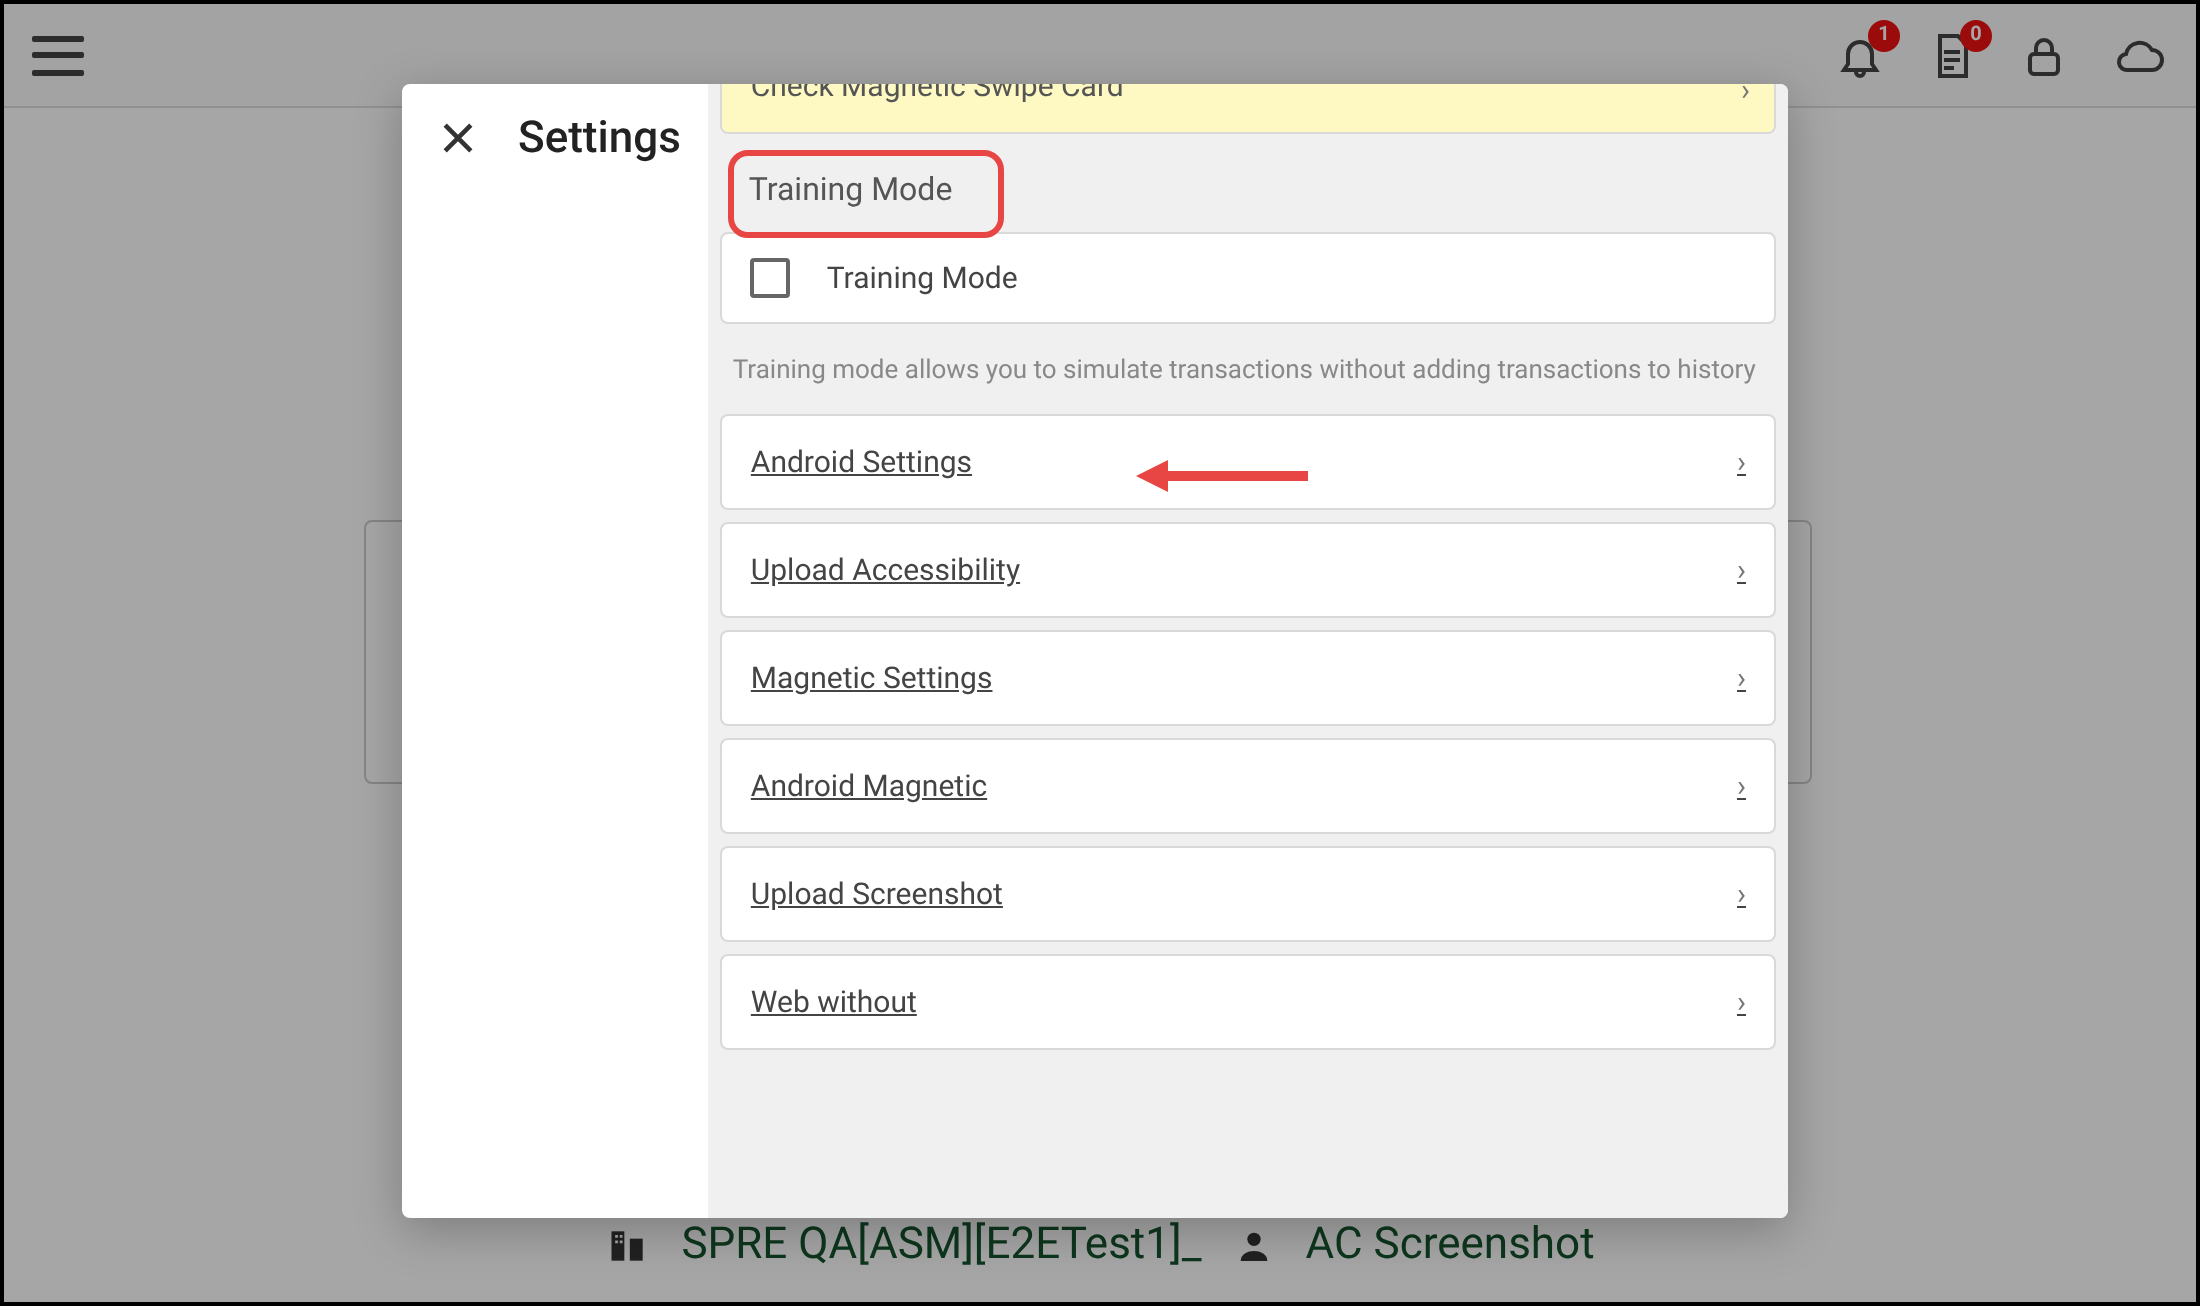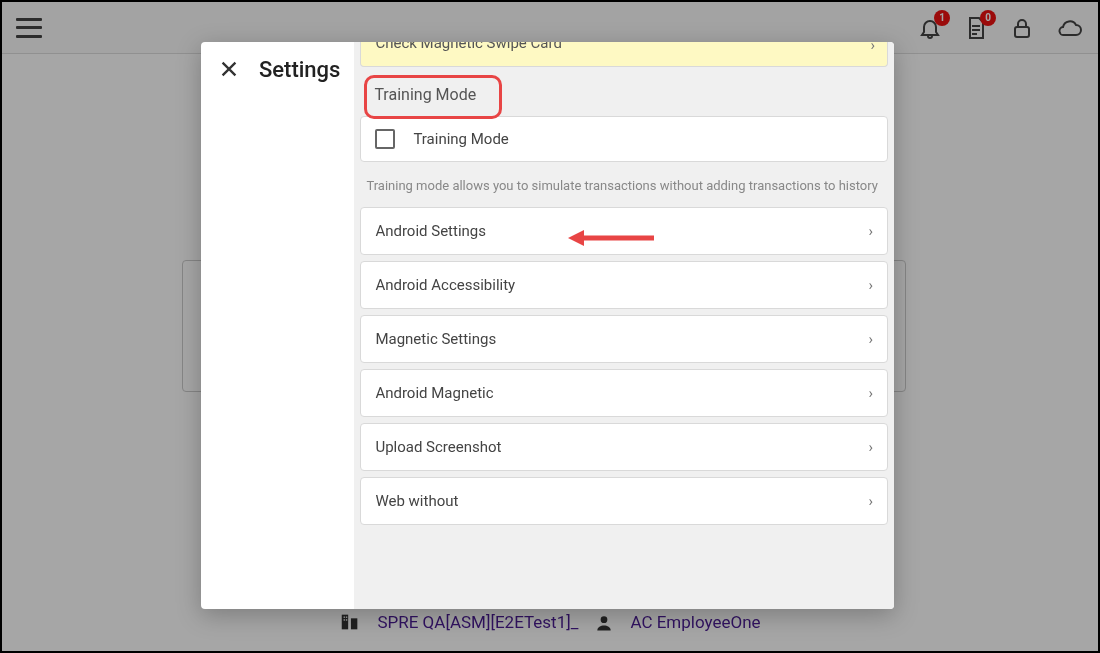--- a/index.html
+++ b/index.html
@@ -10,41 +10,41 @@
     .hamburger { width:26px; height:20px; cursor:pointer; display:flex; flex-direction:column; justify-content:space-between; }
     .hamburger span { display:block; height:3px; background:#444; border-radius:1px; }
     .spacer { flex:1; }
     .top-icons { display:flex; align-items:center; gap:22px; }
     .icon-btn { position:relative; color:#444; }
     .icon-btn svg { display:block; }
     .badge { position:absolute; top:-6px; right:-8px; background:#e11; color:#fff; font-size:10px; font-weight:700; border-radius:50%; width:16px; height:16px; display:flex; align-items:center; justify-content:center; }
 
     
     .bg-card { position:absolute; left:180px; top:258px; width:724px; height:132px; border:1px solid #ccc; border-radius:4px; background:#fff; }
-    .footer-bar { position:absolute; bottom:12px; left:0; right:0; height:34px; display:flex; align-items:center; justify-content:center; gap:16px; color:#4c1d95; font-size:17px; }
+    .footer-bar { position:absolute; bottom:12px; left:0; right:0; height:34px; display:flex; align-items:center; justify-content:center; gap:16px; color:#14532d; font-size:22px; }
     .footer-bar svg { vertical-align:middle; }
 
     
     .overlay { position:absolute; inset:0; background:rgba(0,0,0,0.35); }
 
     
     .modal { position:absolute; left:199px; top:40px; width:693px; height:567px; background:#fff; border-radius:4px; box-shadow:0 6px 24px rgba(0,0,0,0.25); display:flex; flex-direction:row; overflow:hidden; }
     .modal-header { height:54px; display:flex; align-items:center; padding:0 14px; gap:16px; }
     .modal-header .close { width:28px; height:28px; display:flex; align-items:center; justify-content:center; cursor:pointer; color:#444; }
     .modal-header h2 { font-size:22px; font-weight:500; color:#222; }
     .modal-body { flex:1; overflow:hidden; background:#f0f0f0; padding:0 6px; }
 
     .prev-row { margin:0 0 6px; background:#fef9c3; border:1px solid #d9d9d9; border-top:none; border-radius:0 0 4px 4px; padding:12px 28px; color:#999; text-decoration:line-through; font-size:15px; position:relative; height:16px; overflow:hidden; }
     .prev-row span.txt{ position:absolute; top:-8px; left:14px; text-decoration:none; color:#555; }
     .prev-chevron{ position:absolute; right:12px; top:-6px; color:#777; }
 
     .section-head { padding:12px 14px; font-size:16px; color:#555; position:relative; }
     .section-head.highlighted::before { content:""; position:absolute; left:4px; top:2px; width:132px; height:38px; border:3px solid #e84545; border-radius:10px; pointer-events:none; }
 
-    .list-item { background:#fff; border:1px solid #d9d9d9; border-radius:4px; margin-bottom:6px; padding:14px 14px; display:flex; align-items:center; font-size:15px; color:#444; position:relative; cursor:pointer; }
+    .list-item { background:#fff; border:1px solid #d9d9d9; border-radius:4px; margin-bottom:6px; padding:14px 14px; display:flex; align-items:center; font-size:15px; color:#444; position:relative; cursor:pointer;text-decoration:underline; }
     .list-item .chev { margin-left:auto; color:#777; }
 
     .check-row { background:#fff; border:1px solid #d9d9d9; border-radius:4px; margin-bottom:6px; padding:12px 14px; display:flex; align-items:center; font-size:15px; color:#444; }
     .checkbox { width:20px; height:20px; border:2px solid #666; border-radius:2px; margin-right:18px; background:#fff; cursor:pointer; }
 
     .help-text { padding:10px 6px 14px; font-size:13px; color:#888; }
 
     
     .arrow-annot { position:absolute; left:365px; top:184px; color:#e84545; pointer-events:none; }
   </style>
@@ -96,21 +96,21 @@
         <rect x="5" y="6" width="1.5" height="1.5" fill="#fff"></rect>
         <rect x="7.5" y="6" width="1.5" height="1.5" fill="#fff"></rect>
         <rect x="5" y="9" width="1.5" height="1.5" fill="#fff"></rect>
         <rect x="7.5" y="9" width="1.5" height="1.5" fill="#fff"></rect>
       </svg></span>
   <span>SPRE QA[ASM][E2ETest1]_</span>
   <span><svg width="20" height="20" viewBox="0 0 24 24" fill="#333">
         <circle cx="12" cy="8" r="4"></circle>
         <path d="M4 21c0-4 4-6 8-6s8 2 8 6z"></path>
       </svg></span>
-  <span>AC EmployeeOne</span>
+  <span>AC Screenshot</span>
 </div>
 
 <div class="overlay"></div>
 
 <div class="modal">
   <div class="modal-header">
     <div class="close">
       <svg width="22" height="22" viewBox="0 0 24 24" fill="none" stroke="#333" stroke-width="2.5">
           <path d="M5 5l14 14M19 5L5 19"></path>
         </svg>
@@ -134,21 +134,21 @@
     </div>
 
     <div class="help-text">Training mode allows you to simulate transactions without adding transactions to history</div>
 
 
     <div class="list-item">
       <span>Android Settings</span>
       <span class="chev">›</span>
     </div>
     <div class="list-item">
-      <span>Android Accessibility</span>
+      <span>Upload Accessibility</span>
       <span class="chev">›</span>
     </div>
     <div class="list-item">
       <span>Magnetic Settings</span>
       <span class="chev">›</span>
     </div>
     <div class="list-item">
       <span>Android Magnetic</span>
       <span class="chev">›</span>
     </div>

